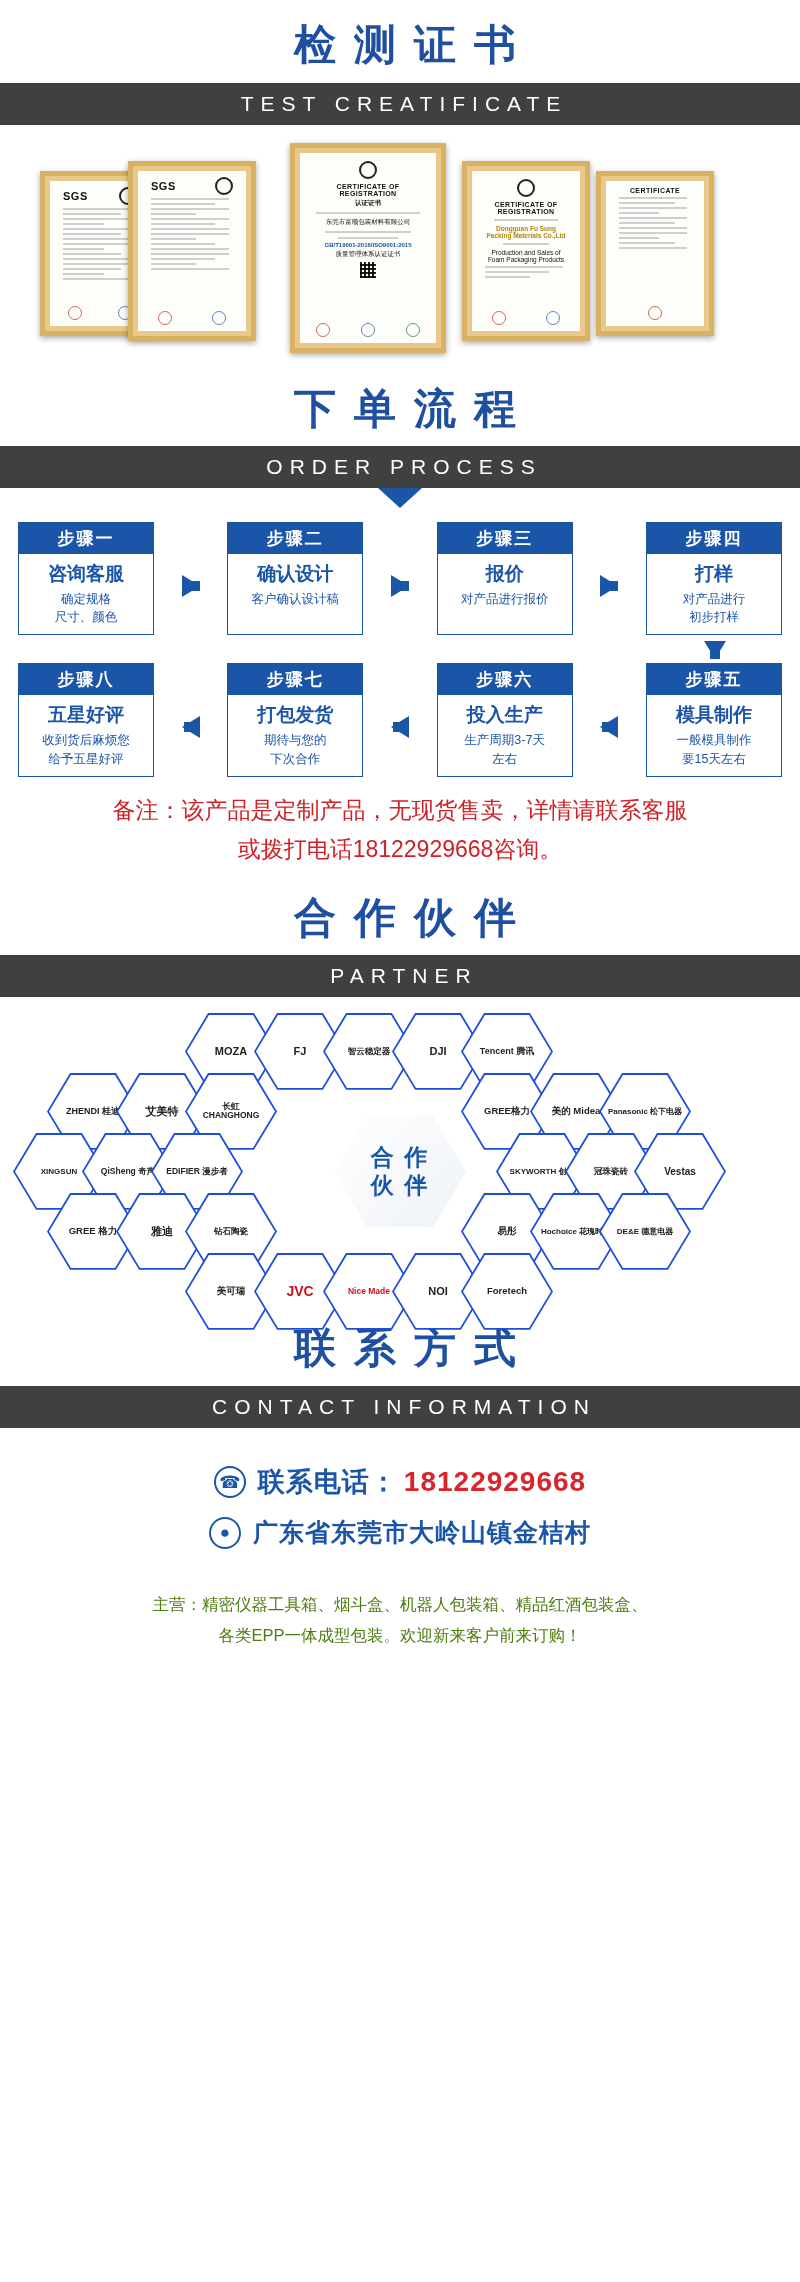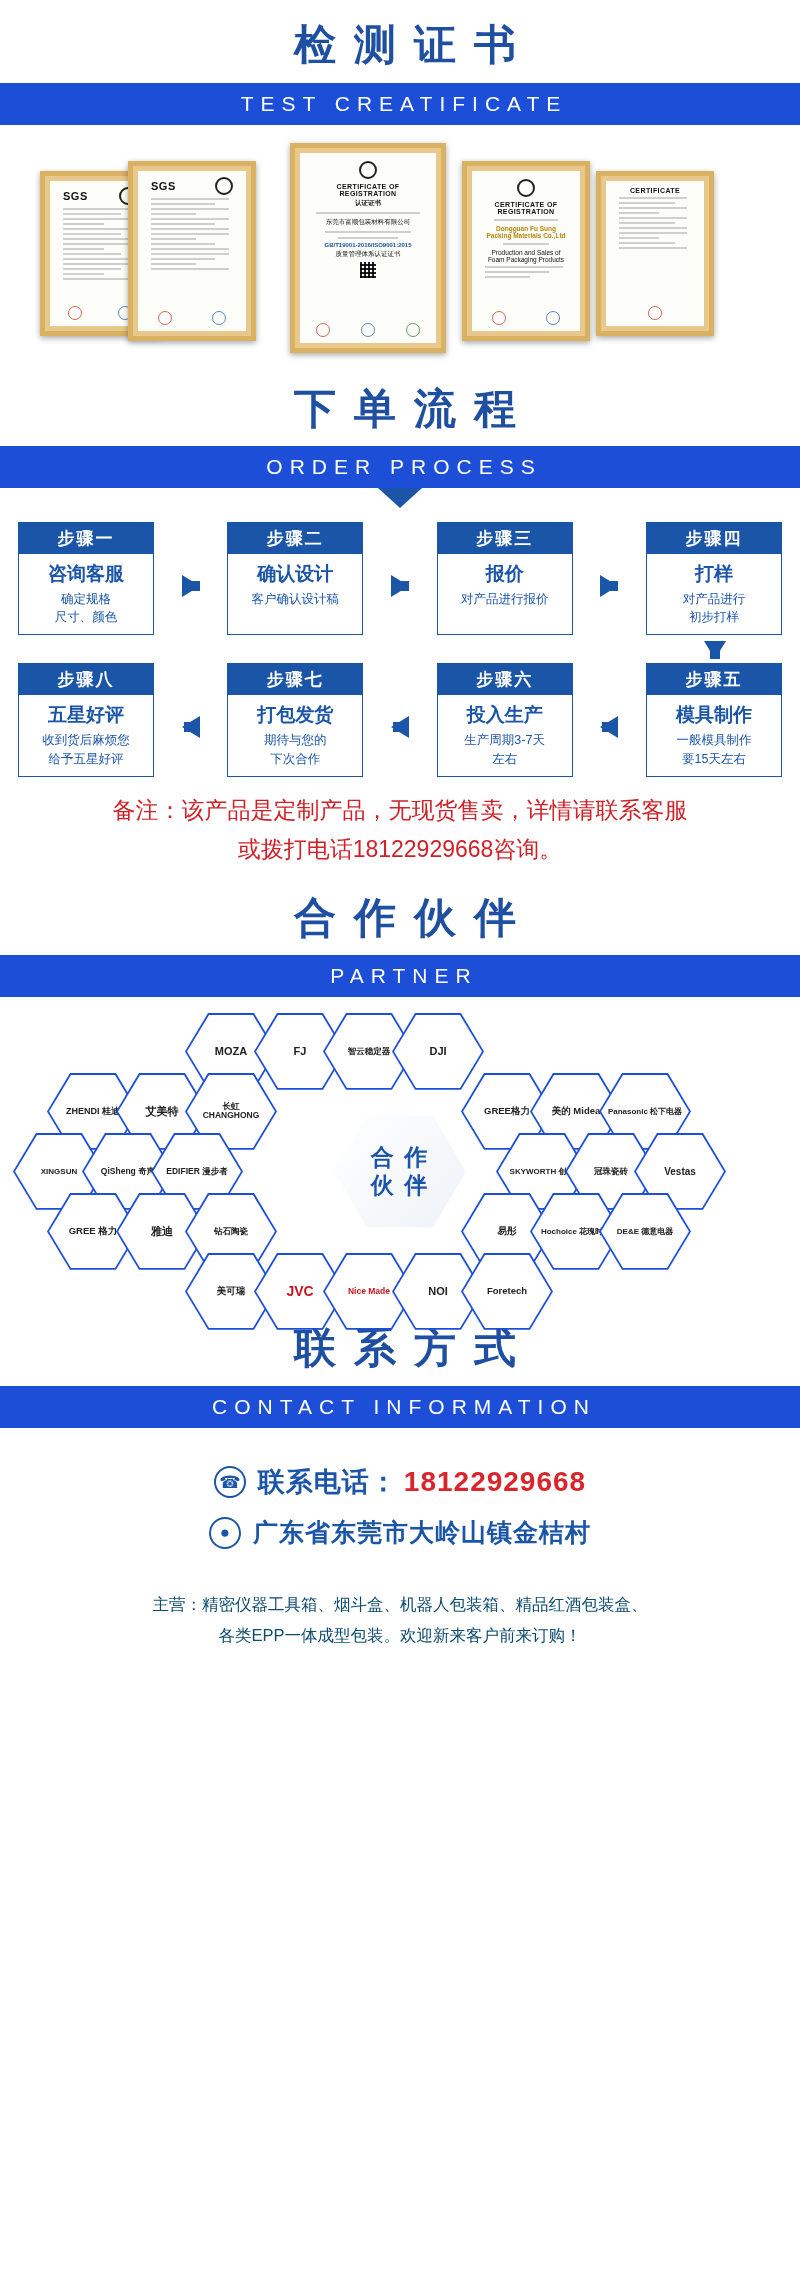--- a/index.html
+++ b/index.html
@@ -15,21 +15,21 @@
   .sec-title {
     text-align: center;
     font-size: 42px;
     font-weight: bold;
     letter-spacing: 18px;
     color: #1e4fa0;
     padding: 18px 0 10px 28px;
     line-height: 1.3;
   }
   .sec-bar {
-    background: #1d4ed8;
+    background: #404040;
     color: #ffffff;
     text-align: center;
     font-size: 21px;
     letter-spacing: 7px;
     padding: 9px 0 9px 8px;
     font-weight: 500;
   }
   .bar-wrap { position: relative; }
   .bar-arrow {
     width: 0; height: 0;
@@ -190,21 +190,21 @@
   }
   .c-ico {
     width: 32px; height: 32px; border-radius: 50%;
     border: 2.5px solid #1b55a8; display:flex; align-items:center; justify-content:center;
     margin-right: 12px; color:#1b55a8; font-size:17px;
   }
   .c-label { font-size: 27px; font-weight: bold; color:#1b55a8; letter-spacing:1px; }
   .c-phone { font-size: 28px; font-weight: bold; color:#d8262c; letter-spacing:1px; margin-left: 6px;}
   .c-addr { font-size: 25px; font-weight: bold; color:#1b55a8; letter-spacing:1px;}
   .footer {
-    color:#0c4a6e; text-align:center; font-size:16.5px; line-height:1.85;
+    color:#4d7c0f; text-align:center; font-size:16.5px; line-height:1.85;
     padding: 18px 34px 26px; font-weight: 500;
   }
 </style>
 </head>
 <body>
 
 <div class="page">
 
   <div>
     <div class="sec-title">检测证书</div>
@@ -443,20 +443,23 @@
         </div>
       <div class="hex" style="left:254px; top:8px;">
           <div class="inner">FJ</div>
         </div>
       <div class="hex" style="left:323px; top:8px;">
           <div class="inner" style="font-size:8.5px">智云稳定器</div>
         </div>
       <div class="hex" style="left:392px; top:8px;">
           <div class="inner">DJI</div>
         </div>
+      <div class="hex" style="left:461px; top:8px;">
+          <div class="inner" style="font-size:9px">Tencent 腾讯</div>
+        </div>
 
       <div class="hex" style="left:47px; top:68px;">
           <div class="inner" style="font-size:9px">ZHENDI 桂迪</div>
         </div>
       <div class="hex" style="left:116px; top:68px;">
           <div class="inner">艾美特</div>
         </div>
       <div class="hex" style="left:185px; top:68px;">
           <div class="inner" style="font-size:8.5px">长虹 CHANGHONG</div>
         </div>

